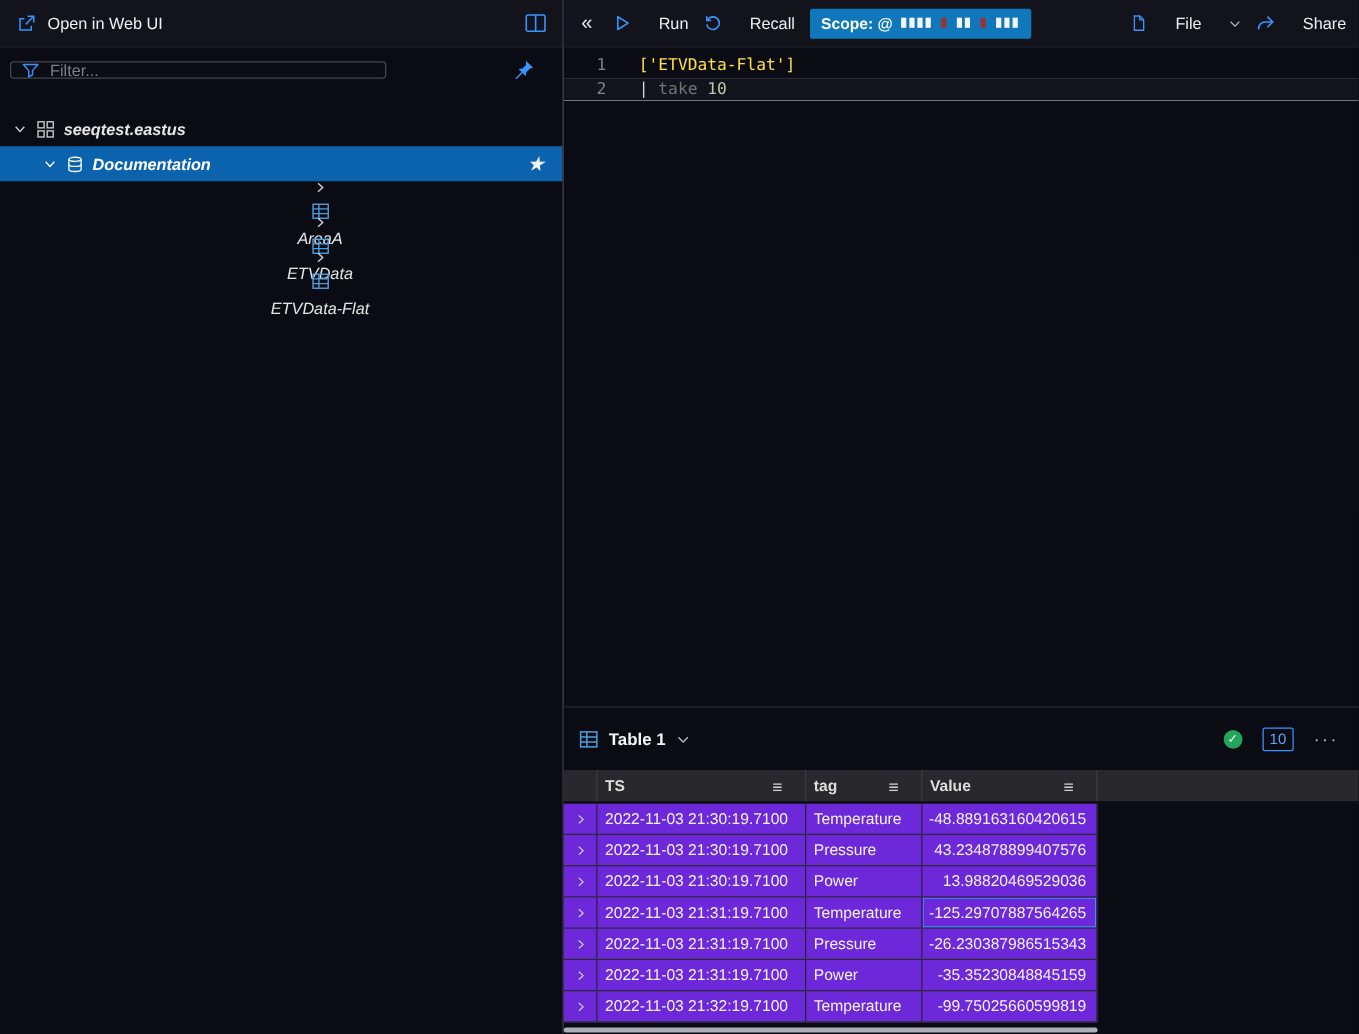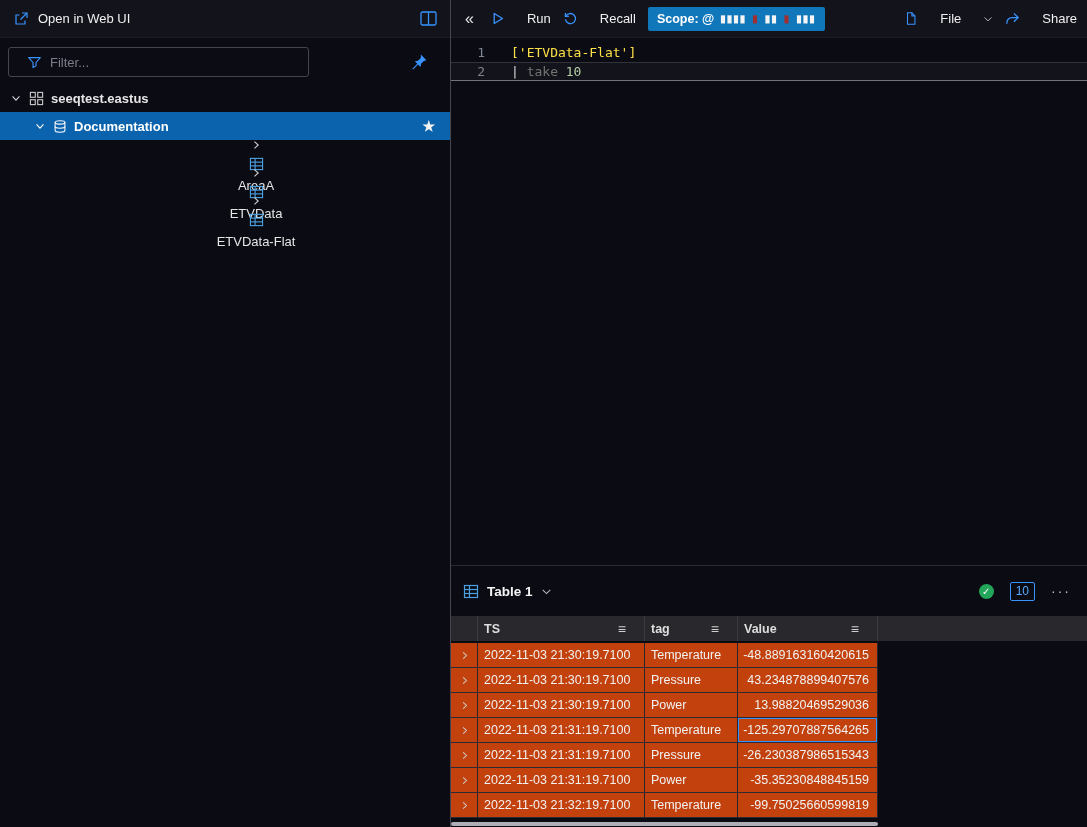--- a/index.html
+++ b/index.html
@@ -7,26 +7,26 @@
   #app { position: relative; width: 1087px; height: 827px; background: #0b0b13; color: #e6e6e6; }
 
   
   .sidebar { position: absolute; left: 0; top: 0; width: 450px; height: 827px; background: #0b0b13; }
   .sash { position: absolute; left: 450px; top: 0; width: 1px; height: 827px; background: #45454f; cursor: ew-resize; }
   .sidebar-header { height: 38px; background: #13131c; border-bottom: 1px solid #1c1c26; display: flex; align-items: center; padding: 0 13px; gap: 9px; }
   .sidebar-header .label { font-size: 13px; color: #f0f0f0; }
   .flex-spacer { flex: 1; }
 
   .filter-row { display: flex; align-items: center; justify-content: space-between; padding: 9px 8px 0 8px; }
-  .filter-box { width: 301px; height: 30px; border: 1px solid #45454f; border-radius: 3px; display: flex; align-items: center; padding: 0 18px; gap: 8px; background: #0c0c15; }
+  .filter-box { width: 301px; height: 14px; border: 1px solid #45454f; border-radius: 3px; display: flex; align-items: center; padding: 0 8px; gap: 8px; background: #0c0c15; }
   .filter-box input { flex: 1; background: transparent; border: none; outline: none; color: #dddddd; font-size: 13px; font-family: "Liberation Sans", sans-serif; }
   .filter-box input::placeholder { color: #7d7d8a; }
   .pin-filter { margin-right: 14px; cursor: pointer; display: flex; }
 
-  .tree { margin-top: 7px; }
+  .tree { margin-top: 24px; font-style: italic; }
   .tree-row { height: 28px; display: flex; align-items: center; gap: 7px; font-size: 13px; color: #e6e6e6; cursor: pointer; }
   .tree-row .chev { display: flex; width: 12px; justify-content: center; flex: none; }
   .tree-row.lvl0 { padding-left: 10px; font-weight: bold; }
   .tree-row.lvl1 { padding-left: 34px; font-weight: bold; }
   .tree-row.lvl2 { padding-left: 62px; flex-direction: column; }
   .tree-row.selected { background: #0c63ad; color: #ffffff; }
   .tree-row .star { margin-left: auto; margin-right: 15px; font-size: 14px; color: #f2f2f2; }
   .rot90 { transform: rotate(90deg); }
 
   
@@ -65,21 +65,21 @@
   .grid-header { height: 27px; background: #28282d; display: flex; border-bottom: 2px solid #0b0b13; }
   .gh-cell { display: flex; align-items: center; justify-content: space-between; padding: 0 18px 0 6px; border-right: 1px solid #3b3b42; font-weight: bold; color: #dedede; }
   .gh-burger { color: #cfcfcf; font-size: 14px; font-weight: normal; cursor: pointer; }
   .col-expand { width: 27px; flex: none; padding: 0; }
   .col-ts { width: 167px; flex: none; }
   .col-tag { width: 93px; flex: none; }
   .col-value { width: 140px; flex: none; }
   .col-fill { flex: 1; border-right: none; }
 
   .grid-row { display: flex; height: 25px; cursor: default; }
-  .g-cell { display: flex; align-items: center; padding: 0 6px; border-right: 1px solid #26262c; border-bottom: 1px solid #2b2b31; background: #c2410c; color: #f2f2f2; overflow: hidden; white-space: nowrap; }
+  .g-cell { display: flex; align-items: center; padding: 0 6px; border-right: 1px solid #26262c; border-bottom: 1px solid #2b2b31; background: #6d28d9; color: #f2f2f2; overflow: hidden; white-space: nowrap; }
   .g-expand { width: 27px; flex: none; justify-content: flex-start; padding-left: 9px; cursor: pointer; }
   .g-ts { width: 167px; flex: none; }
   .g-tag { width: 93px; flex: none; }
   .g-value { width: 140px; flex: none; justify-content: flex-end; padding-right: 8px; }
   .g-fill { flex: 1; background: transparent; border: none; }
   .cell-selected { box-shadow: inset 0 0 0 1px #3794ff; }
   .h-scrollbar { position: absolute; bottom: 1px; left: 0; width: 427px; height: 4px; background: #aeaeb4; border-radius: 2px; cursor: pointer; }
 
   svg { display: block; }
 </style>

